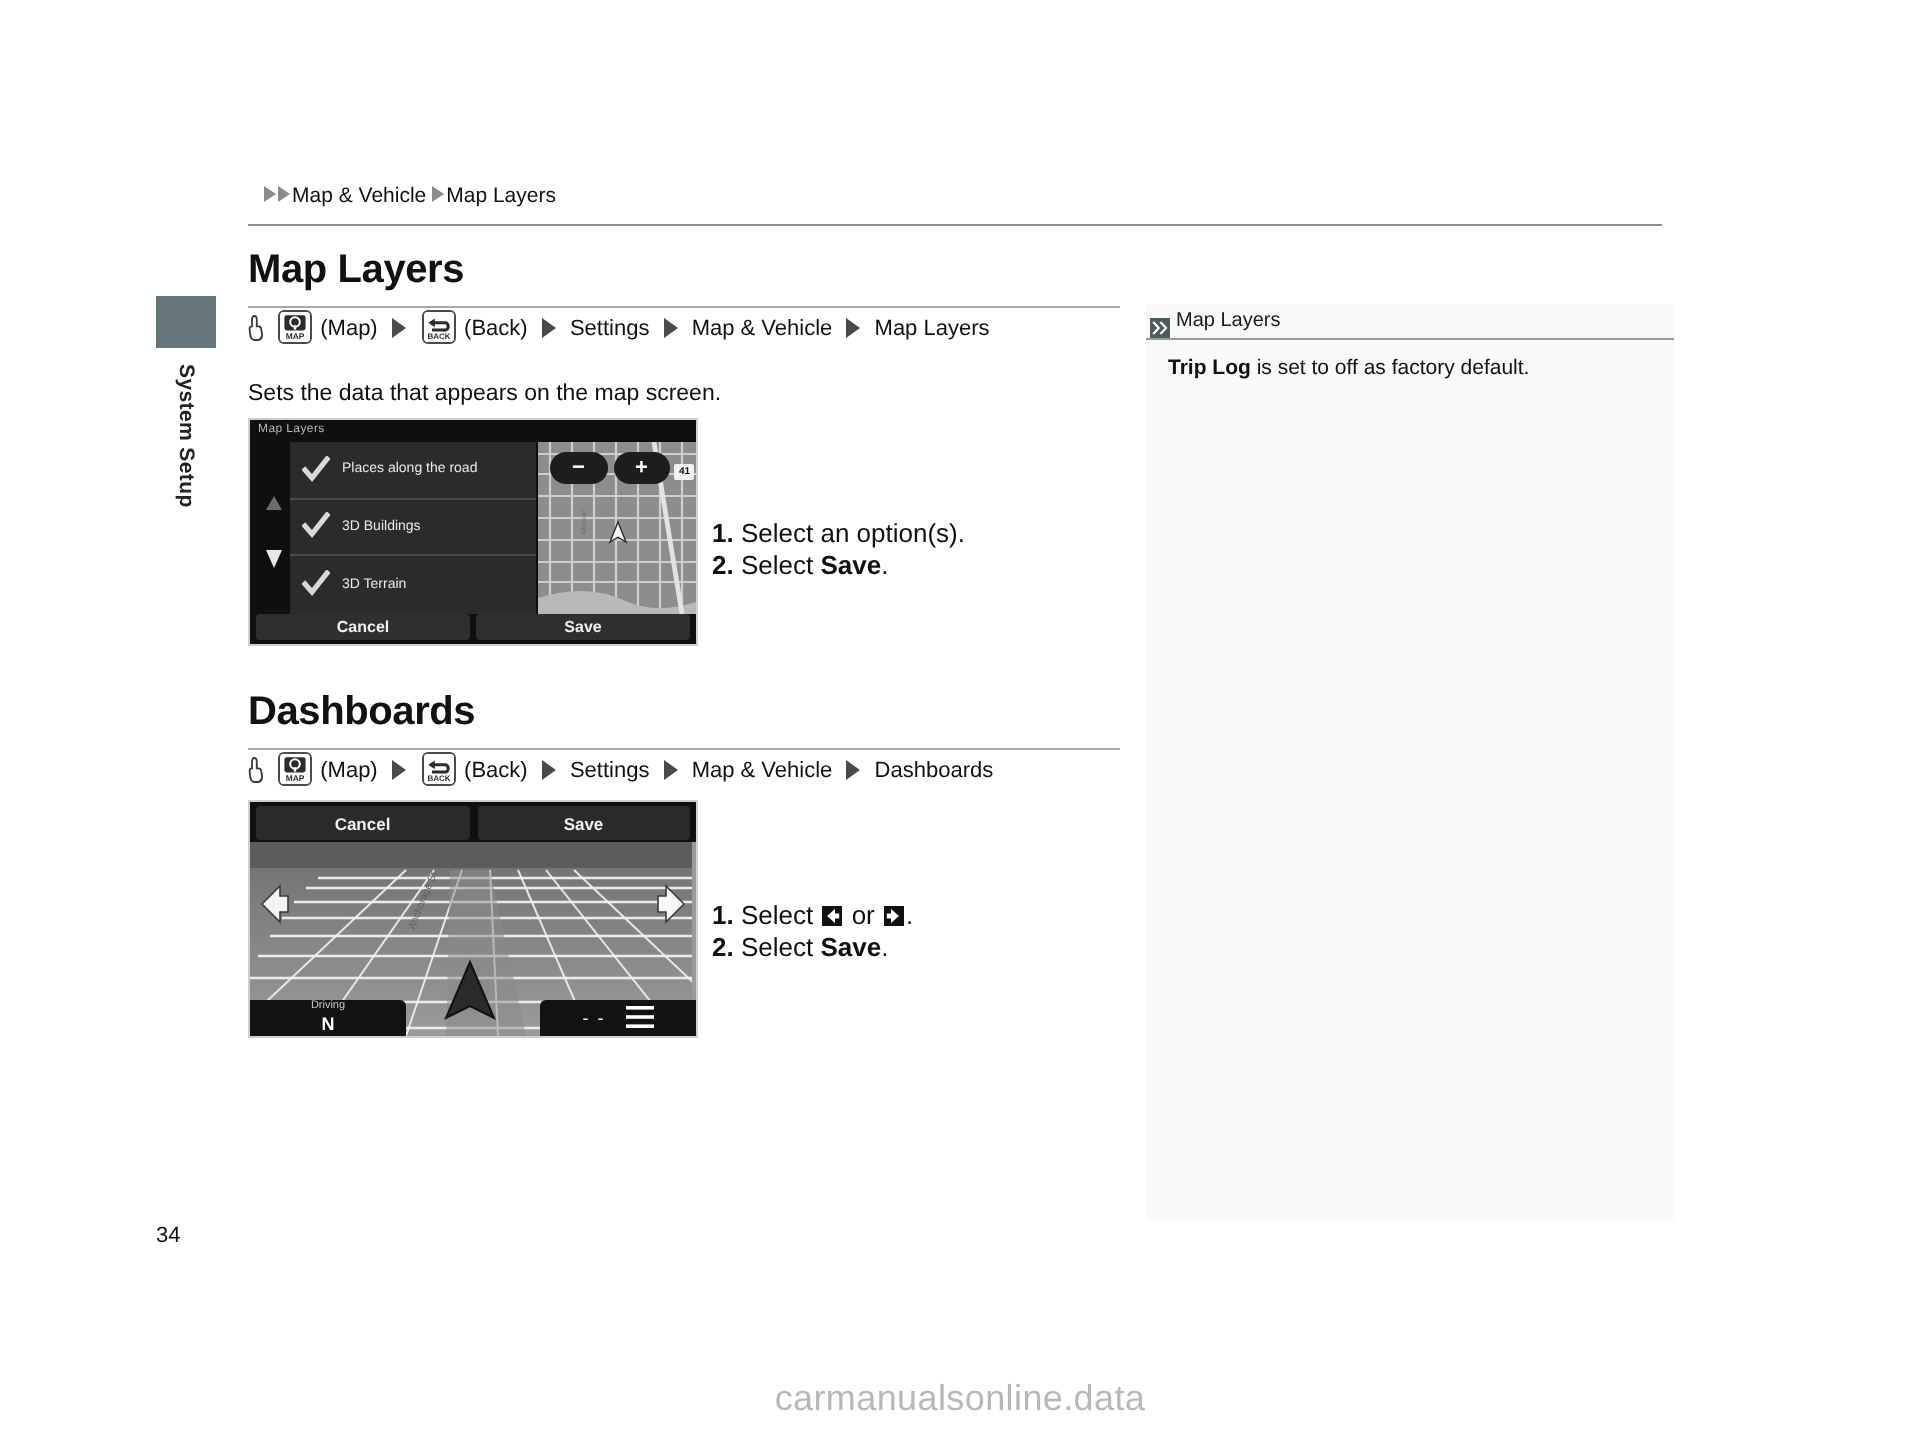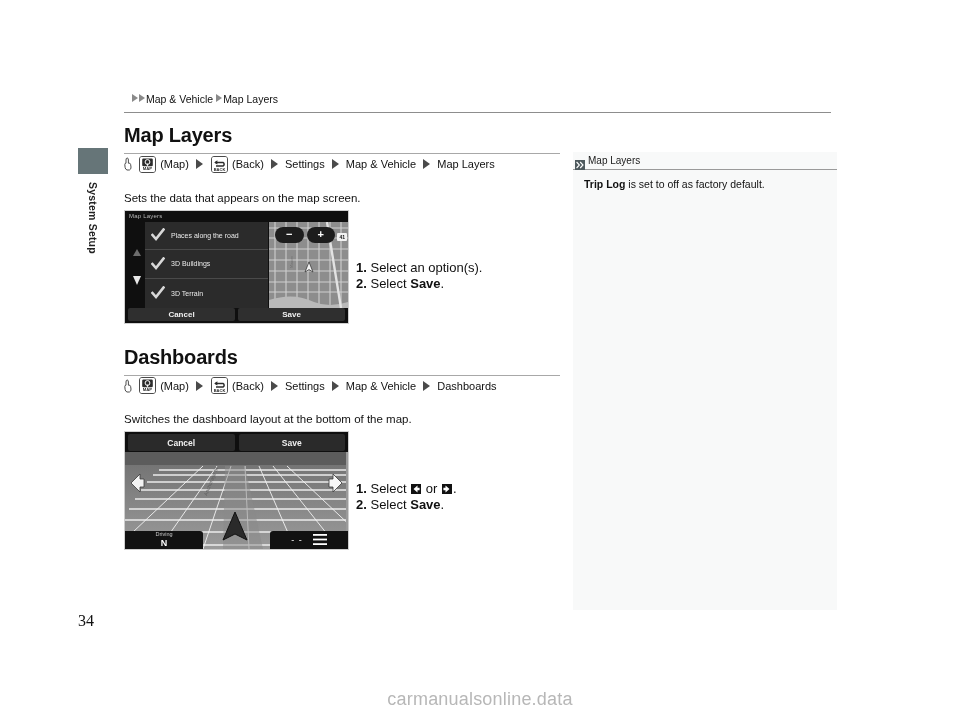--- a/index.html
+++ b/index.html
@@ -40,23 +40,22 @@
     letter-spacing: 0.2px;
     white-space: nowrap;
     display: inline-block;
   }
 
   
   .page-number {
     position: absolute;
     left: 78px;
     top: 612px;
-    font-size: 16px;
+    font-size: 11px;
     color: #111;
-    font-family: Liberation Serif, serif;
   }
 
   
   .breadcrumb {
     position: absolute;
     left: 132px;
     top: 92px;
     font-size: 10.5px;
     color: #111;
     white-space: nowrap;
@@ -507,21 +506,20 @@
       </span>
       <span class="lbl">(Back)</span>
       <span class="tri-sep"></span>
       <span class="bold">Settings</span>
       <span class="tri-sep"></span>
       <span class="bold">Map &amp; Vehicle</span>
       <span class="tri-sep"></span>
       <span class="bold">Dashboards</span>
     </div>
 
-    <div class="descr">Switches the dashboard layout at the bottom of the map.</div>
 
     <div class="figure-row">
 
       <div class="shot shot2">
         <div class="db-map">
           <svg width="221" height="97" viewBox="0 0 221 97" style="position:absolute;left:0;top:0;">
             <defs>
               <linearGradient id="skyg" x1="0" y1="0" x2="0" y2="1">
                 <stop offset="0" stop-color="#6f6f6f"></stop>
                 <stop offset="1" stop-color="#9b9b9b"></stop>

